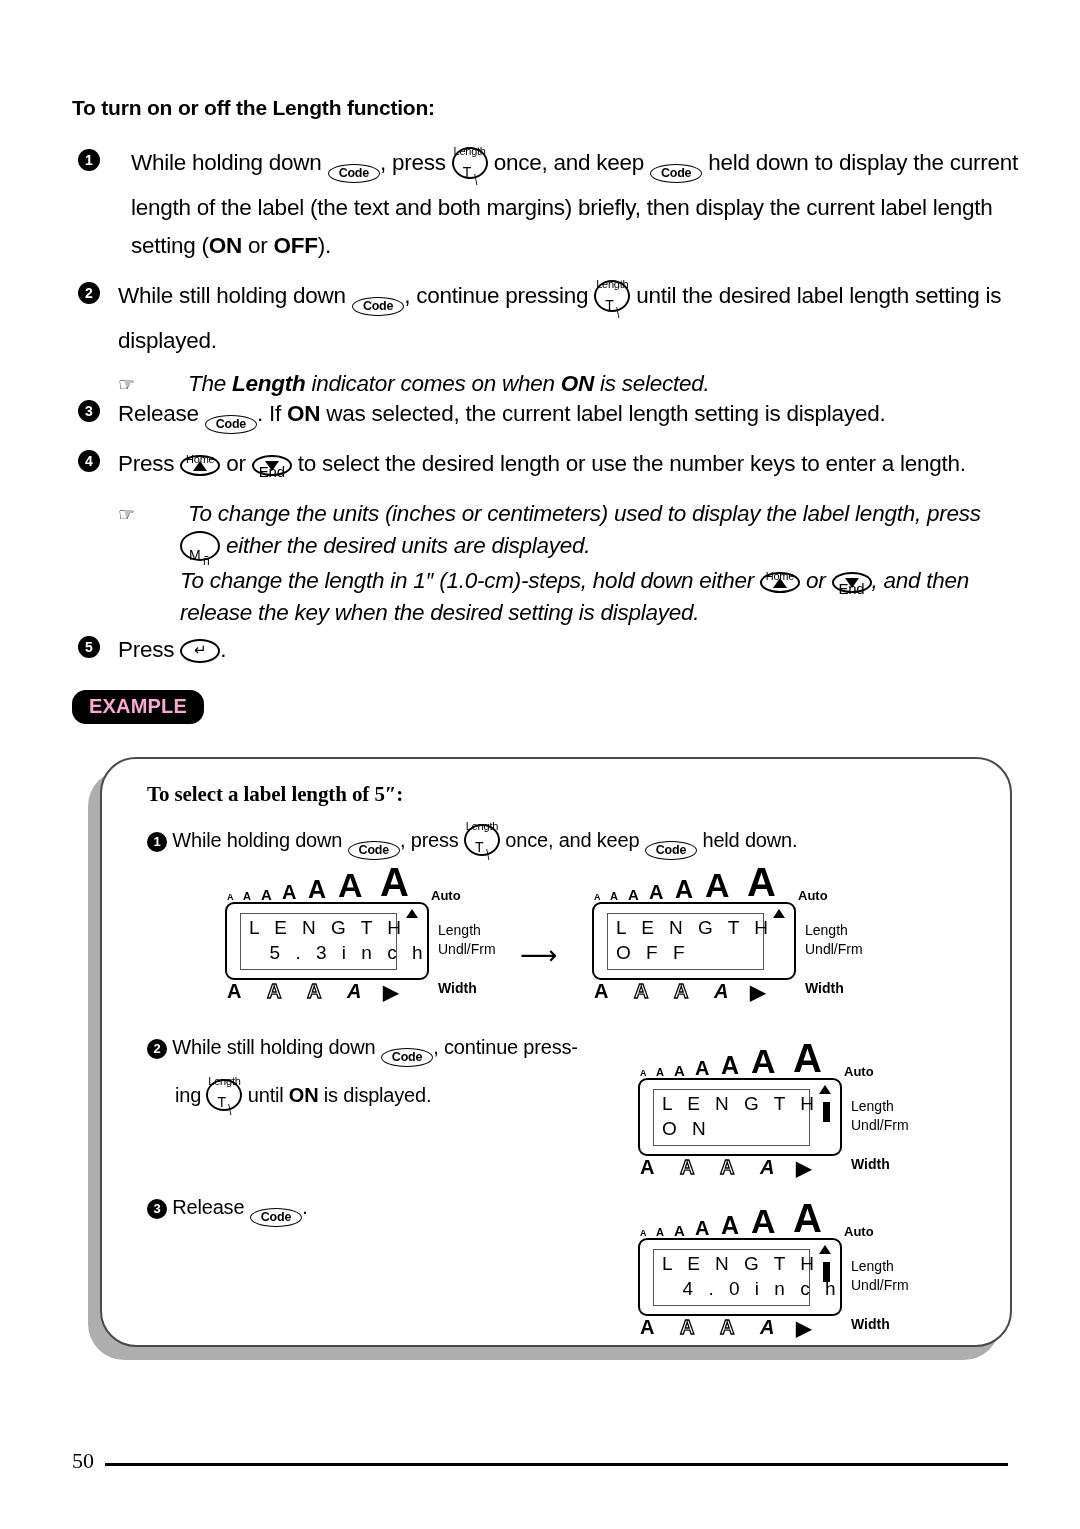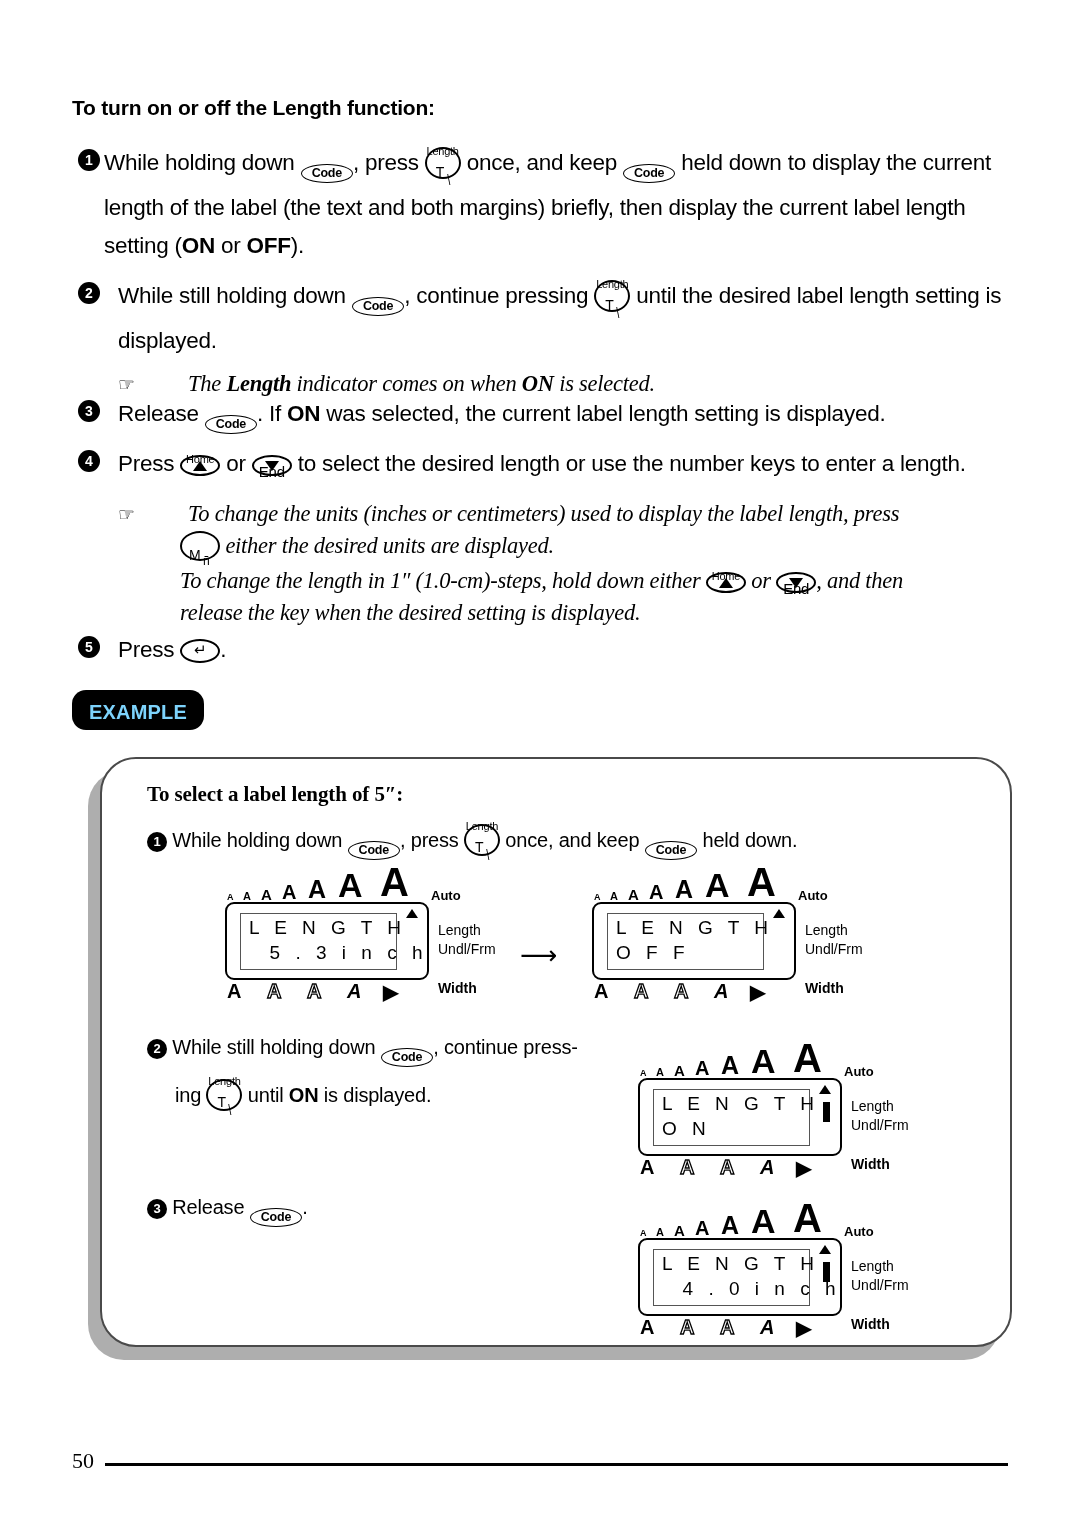--- a/index.html
+++ b/index.html
@@ -27,21 +27,21 @@
 
   .step { position:absolute; font-size:22.5px; line-height:38px; letter-spacing:-0.25px; }
   .num {
     display:inline-block; width:22px; height:22px; border-radius:50%;
     background:#000; color:#fff; font-size:14px; font-weight:bold;
     text-align:center; line-height:22px; vertical-align:2px;
     font-family:"Liberation Sans",sans-serif;
   }
   .numwrap { position:absolute; }
 
-  .ital { font-style:italic;font-family:Liberation Serif, serif; }
+  .ital { font-style:italic; }
   .bold { font-weight:bold; }
 
   
   .hand { font-size:19px; letter-spacing:-1px; }
 
   
   .key {
     display:inline-block; position:relative; vertical-align:-7px;
   }
   .key-oval {
@@ -93,22 +93,22 @@
   .key-mn .n { position:absolute; left:21px; top:9px; font-size:12px; font-style:normal; font-family:"Liberation Sans",sans-serif;}
   .key-enter {
     display:inline-block; border:2px solid #000; border-radius:50%;
     width:40px; height:24px; position:relative; background:#fff; vertical-align:-6px;
   }
   .key-enter .e { position:absolute; left:50%; top:50%; transform:translate(-50%,-52%); font-size:15px; font-style:normal;}
 
   
   .example-badge {
     position:absolute; left:72px; top:690px;
-    background:#000; color:#7dd3fc; border-radius:14px;
-    padding:11px 17px 6px 17px; font-size:20px; font-weight:bold;
+    background:#000; color:#f9a8d4; border-radius:14px;
+    padding:5px 17px 6px 17px; font-size:20px; font-weight:bold;
     letter-spacing:0.2px;
     font-family:"Liberation Sans Narrow","Liberation Sans",sans-serif;
   }
 
   
   .ex-shadow {
     position:absolute; left:88px; top:770px; width:912px; height:590px;
     background:#aeaeae; border-radius:36px;
   }
   .ex-box {
@@ -185,21 +185,21 @@
 </head>
 <body>
 
 <div class="page">
 
   <h1 class="sect cond">To turn on or off the Length function:</h1>
 
   <div class="numwrap" style="left:78px; top:149px;">
     <span class="num">1</span>
   </div>
-  <div class="step cond" style="left:104px; top:144px; width:890px;">
+  <div class="step cond" style="left:131px; top:144px; width:890px;">
     <span>While holding down </span><span class="key"><span class="key-oval">Code</span></span><span>, press </span><span class="key-round">
         <span class="keytop">Length</span>
         <span class="t">T</span>
         <span class="slash">\</span>
       </span><span> once, and keep </span><span class="key"><span class="key-oval">Code</span></span><span> held down to display the current length of the label (the text and both margins) briefly, then display the current label length setting (</span><span class="bold">ON</span><span> or </span><span class="bold">OFF</span><span>).</span>
   </div>
 
   <div class="numwrap" style="left:78px; top:282px;">
     <span class="num">2</span>
   </div>

